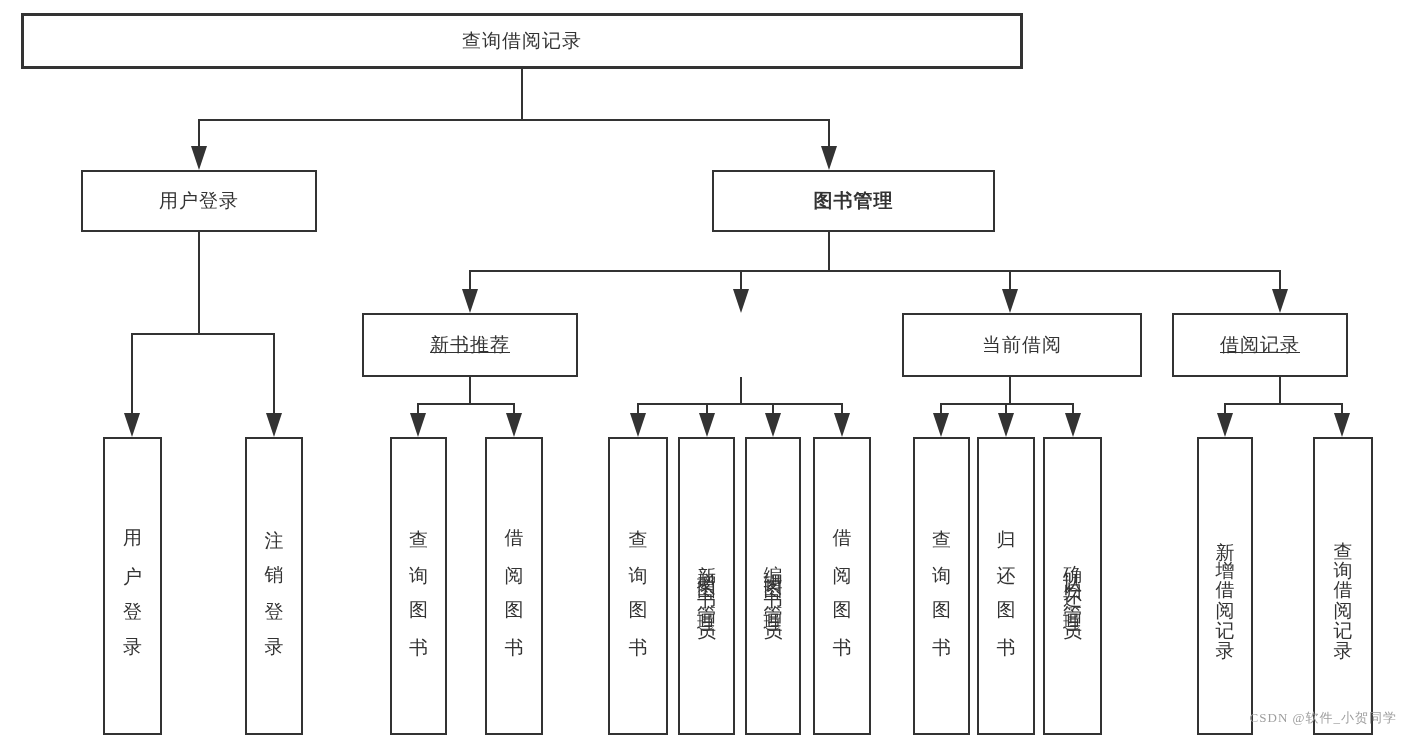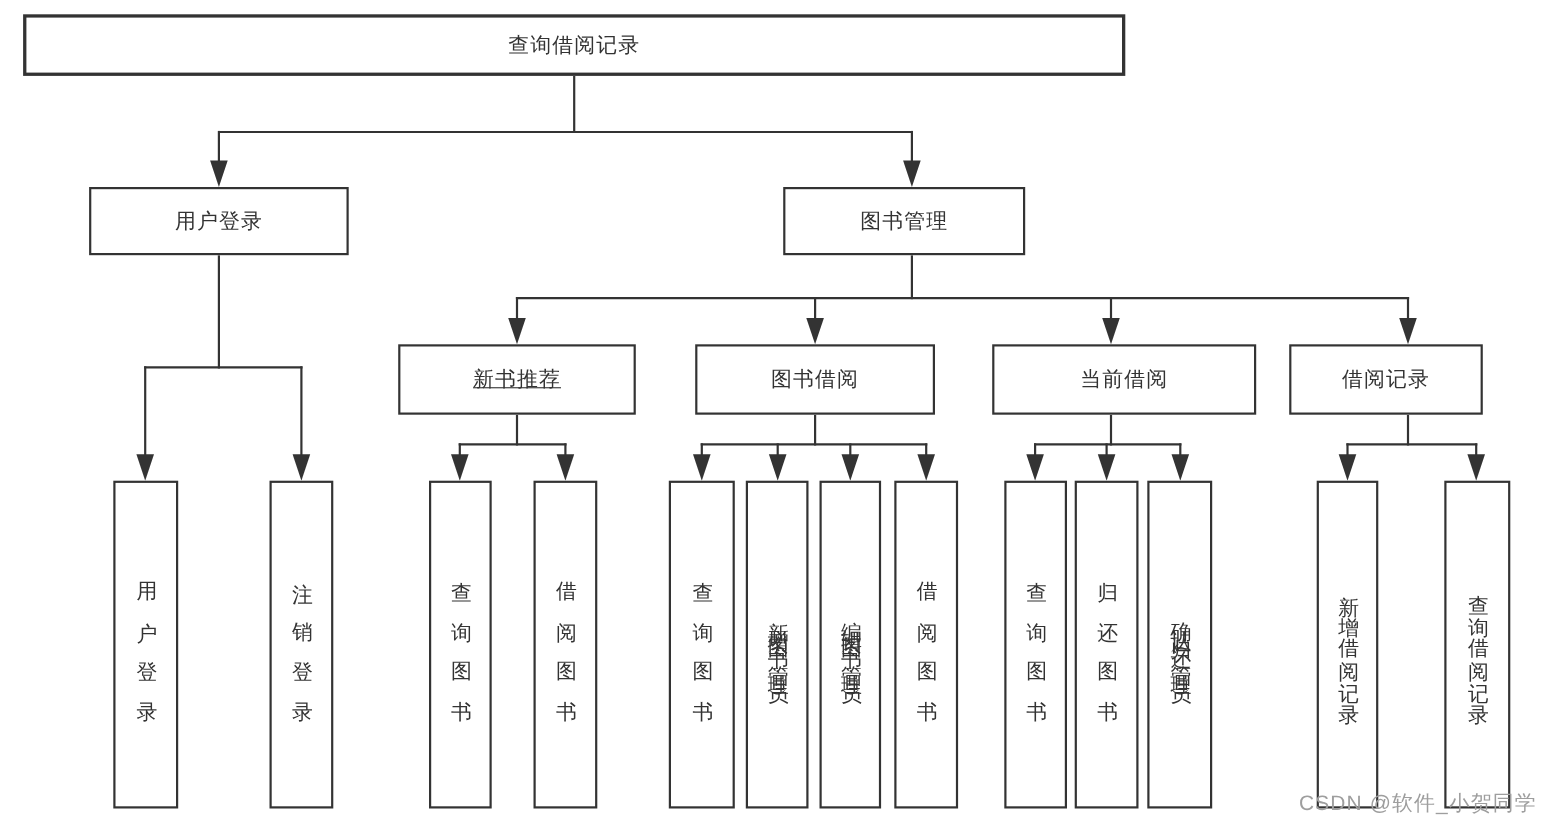--- a/index.html
+++ b/index.html
@@ -29,25 +29,25 @@
     display: flex;
     align-items: center;
     justify-content: center;
     color: #333333;
     font-size: 19px;
     letter-spacing: 1px;
   }
 
   .node.root   { left: 21px;  top: 13px;  width: 1002px; height: 56px; border-width: 3px; }
   .node.lv2a   { left: 81px;  top: 170px; width: 236px;  height: 62px; }
-  .node.lv2b   { left: 712px; top: 170px; width: 220px;  height: 62px; }
+  .node.lv2b   { left: 712px; top: 170px; width: 283px;  height: 62px; font-weight: bold; }
   .node.lv3a   { left: 362px; top: 313px; width: 216px;  height: 64px; text-decoration: underline; }
   .node.lv3b   { left: 632px; top: 313px; width: 218px;  height: 64px; }
   .node.lv3c   { left: 902px; top: 313px; width: 240px;  height: 64px; }
-  .node.lv3d   { left: 1172px;top: 313px; width: 176px;  height: 64px; }
+  .node.lv3d   { left: 1172px;top: 313px; width: 176px;  height: 64px; text-decoration: underline; }
 
   .vnode {
     position: absolute;
     top: 437px;
     height: 298px;
     border: 2px solid #333333;
     background: #ffffff;
     display: flex;
     align-items: center;
     justify-content: center;
@@ -73,25 +73,26 @@
   .v8  { left: 813px;  width: 58px; }
   .v9  { left: 913px;  width: 57px; }
   .v10 { left: 977px;  width: 58px; }
   .v11 { left: 1043px; width: 59px; }
   .v12 { left: 1197px; width: 56px; }
   .v13 { left: 1313px; width: 60px; }
 
   .watermark {
     position: absolute;
     right: 8px;
-    bottom: 4px;
+    bottom: 20px;
     color: #9e9e9e;
-    font-size: 19px;
+    font-size: 13px;
     letter-spacing: 1px;
     white-space: nowrap;
+    font-family: Liberation Serif, serif;
   }
 </style>
 </head>
 <body>
 
 <div class="canvas">
 
   <svg class="connectors" width="1405" height="747" viewBox="0 0 1405 747" stroke="#333333" stroke-width="2" fill="#333333">
 
     <line x1="522" y1="69" x2="522" y2="120"></line>
@@ -161,23 +162,20 @@
   <div class="node lv2a">
     <span>用户登录</span>
   </div>
   <div class="node lv2b">
     <span>图书管理</span>
   </div>
 
   <div class="node lv3a">
     <span>新书推荐</span>
   </div>
-  <div class="node lv3b">
-    <span>图书借阅</span>
-  </div>
   <div class="node lv3c">
     <span>当前借阅</span>
   </div>
   <div class="node lv3d">
     <span>借阅记录</span>
   </div>
 
   <div class="vnode v1 pitch4">
     <span>用户登录</span>
   </div>

